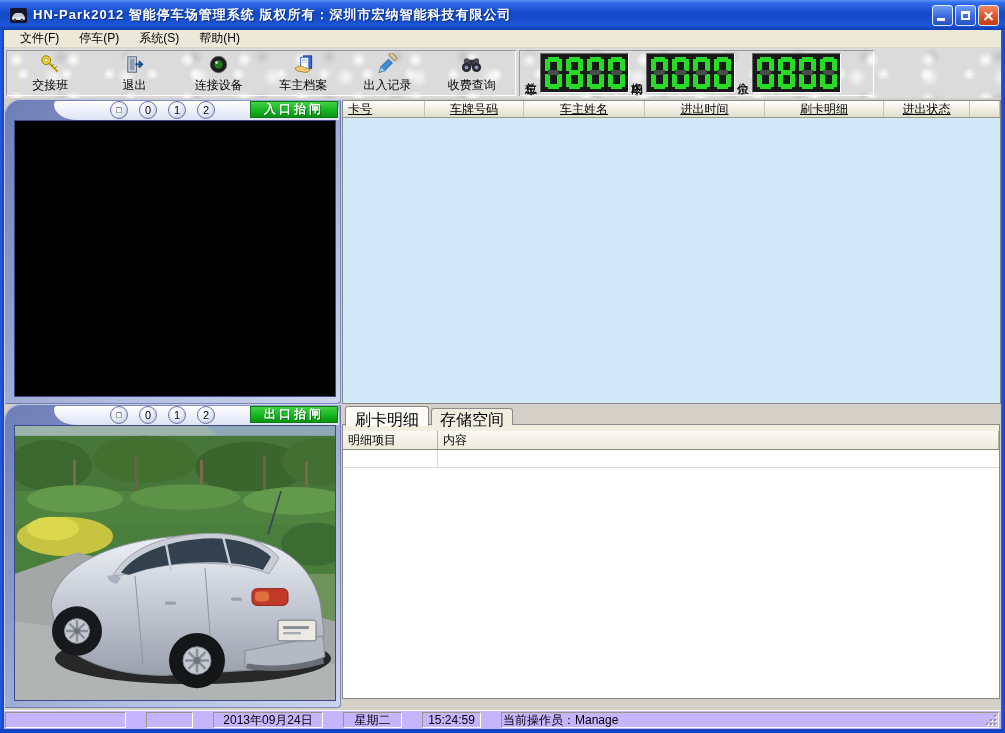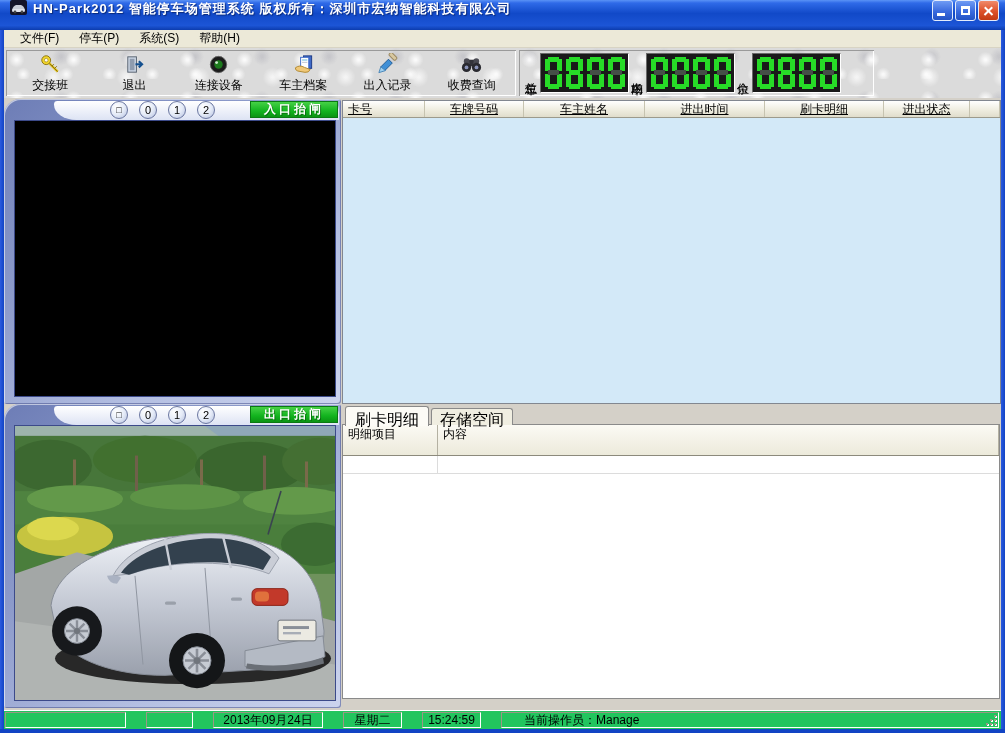--- a/index.html
+++ b/index.html
@@ -3,21 +3,21 @@
 <meta charset="utf-8">
 <style>
   * { margin:0; padding:0; box-sizing:border-box; }
   html,body { background:#555; }
   body { font-family:"Liberation Sans","DejaVu Sans",sans-serif; }
   #screen { position:relative; width:1005px; height:733px; background:#d4d0c8; overflow:hidden; }
 
   
   .titlebar { position:absolute; left:0; top:0; width:1005px; height:30px;
     background:linear-gradient(180deg,#5a92f6 0%,#2f6ae8 10%,#1149c8 45%,#1c55d6 85%,#0c3cae 100%);
-    display:flex; padding:0 6px; }
+    display:flex; align-items:center; padding:0 6px; }
   .title-icon { width:17px; height:15px; margin:0 6px 0 4px; flex:0 0 auto; }
   .title-text { color:#fff; font-size:13px; font-weight:bold; letter-spacing:1px;
     text-shadow:1px 1px 1px #0a2a7a; white-space:nowrap; }
   .win-btns { margin-left:auto; display:flex; gap:2px; }
   .win-btn { width:21px; height:21px; border-radius:3px; border:1px solid #e4ecfc;
     background:linear-gradient(180deg,#6f9bf4 0%,#3a6ade 55%,#2352c4 100%);
     position:relative; cursor:pointer; }
   .win-btn.close { background:linear-gradient(180deg,#f08a6a 0%,#dd512a 55%,#c23a14 100%); }
   .glyph-min { position:absolute; left:4px; bottom:4px; width:8px; height:3px; background:#fff; }
   .glyph-max { position:absolute; left:5px; top:5px; width:9px; height:9px; border:2px solid #fff; border-top-width:3px; }
@@ -112,37 +112,37 @@
 
   
   .detail { position:absolute; left:338px; top:307px; width:659px; height:296px; }
   .tabs { display:flex; align-items:flex-end; height:20px; padding-left:3px; position:relative; z-index:2; }
   .tab { font-size:16px; border:1px solid #8a8a8a; border-bottom:none;
     border-radius:3px 3px 0 0; cursor:pointer; white-space:nowrap; }
   .tab.active { background:#fcfbf6; height:20px; padding:3px 9px 0; margin-bottom:-1px; }
   .tab.inactive { background:#f0eee1; height:17px; padding:1px 8px 0; margin-left:2px; }
   .tab-content { position:absolute; left:0; top:19px; right:1px; bottom:2px;
     background:#fff; border:1px solid #8a8a8a; }
-  .detail-head { display:flex; height:31px; border-bottom:1px solid #8c8a7c; background:#f1efe2; }
+  .detail-head { display:flex; height:25px; border-bottom:1px solid #8c8a7c; background:#f1efe2;align-items:flex-end; }
   .detail-head .th { background:linear-gradient(180deg,#fbfaf4,#eceadb);
     border-right:1px solid #b4b1a2; font-size:12px; line-height:18px; padding-left:5px;
     white-space:nowrap; cursor:pointer; }
   .dt-c1 { width:95px; } .dt-c2 { flex:1; }
   .detail-row { display:flex; height:18px; border-bottom:1px solid #dcdcdc; }
   .detail-row .td { font-size:12px; line-height:17px; padding-left:5px; }
   .detail-row .td:first-child { width:95px; border-right:1px solid #dcdcdc; }
 
   
   .statusbar { position:absolute; left:4px; top:710px; width:997px; height:19px;
-    background:#22c55e; display:flex; gap:20px; padding:1px 2px 1px 1px; border-top:1px solid #fff; }
+    background:#c4b5fd; display:flex; gap:20px; padding:1px 2px 1px 1px; border-top:1px solid #fff; }
   .sb-panel { border:1px solid; border-color:#9a9784 #fefefe #fefefe #9a9784;
     font-size:12px; line-height:15px; color:#000; text-align:center;
     white-space:nowrap; overflow:hidden; }
   .sb-1{width:121px;} .sb-2{width:47px;} .sb-3{width:110px;} .sb-4{width:59px;} .sb-5{width:59px;}
-  .sb-6{flex:1; text-align:left; padding-left:22px; position:relative;}
+  .sb-6{flex:1; text-align:left; padding-left:1px; position:relative;}
   .grip { position:absolute; right:1px; bottom:1px; width:12px; height:12px; cursor:nwse-resize; }
   .grip i { position:absolute; width:2px; height:2px; background:#9a9784; box-shadow:1px 1px 0 #fff; }
   .grip .g1{right:1px;bottom:1px;} .grip .g2{right:5px;bottom:1px;} .grip .g3{right:1px;bottom:5px;}
   .grip .g4{right:9px;bottom:1px;} .grip .g5{right:5px;bottom:5px;} .grip .g6{right:1px;bottom:9px;}
 </style>
 </head>
 <body>
 
 <div id="screen">
 

